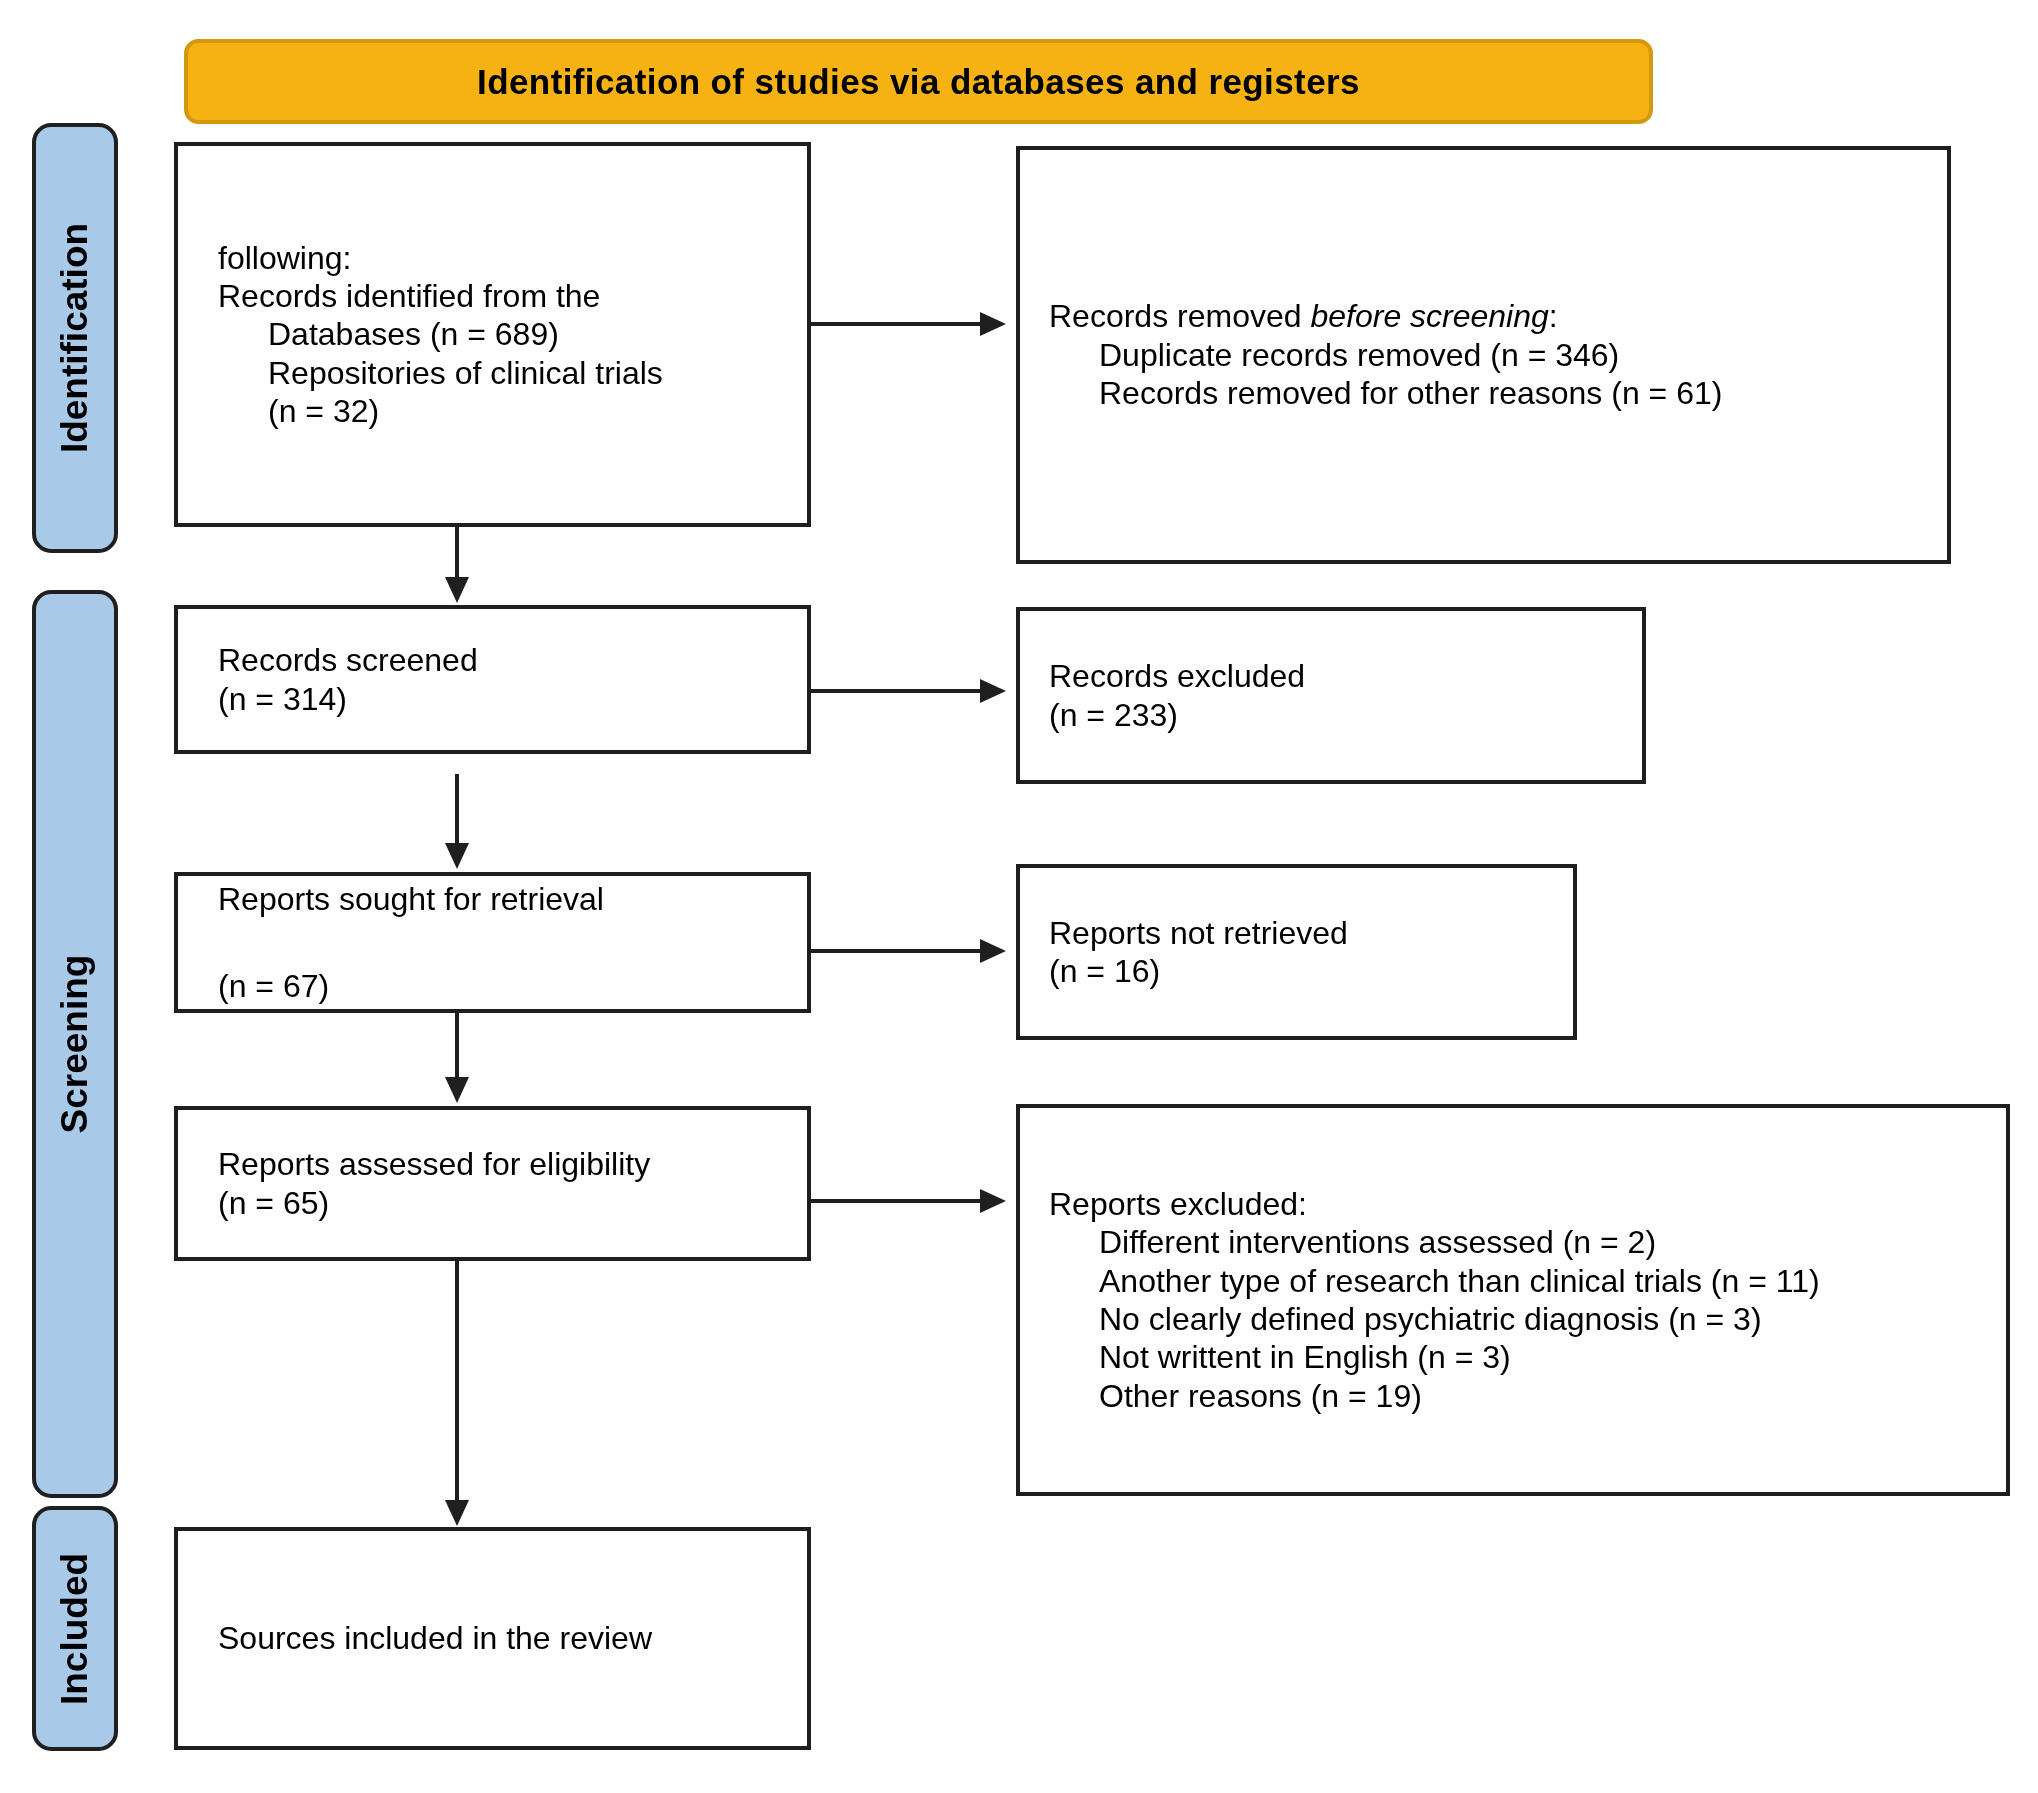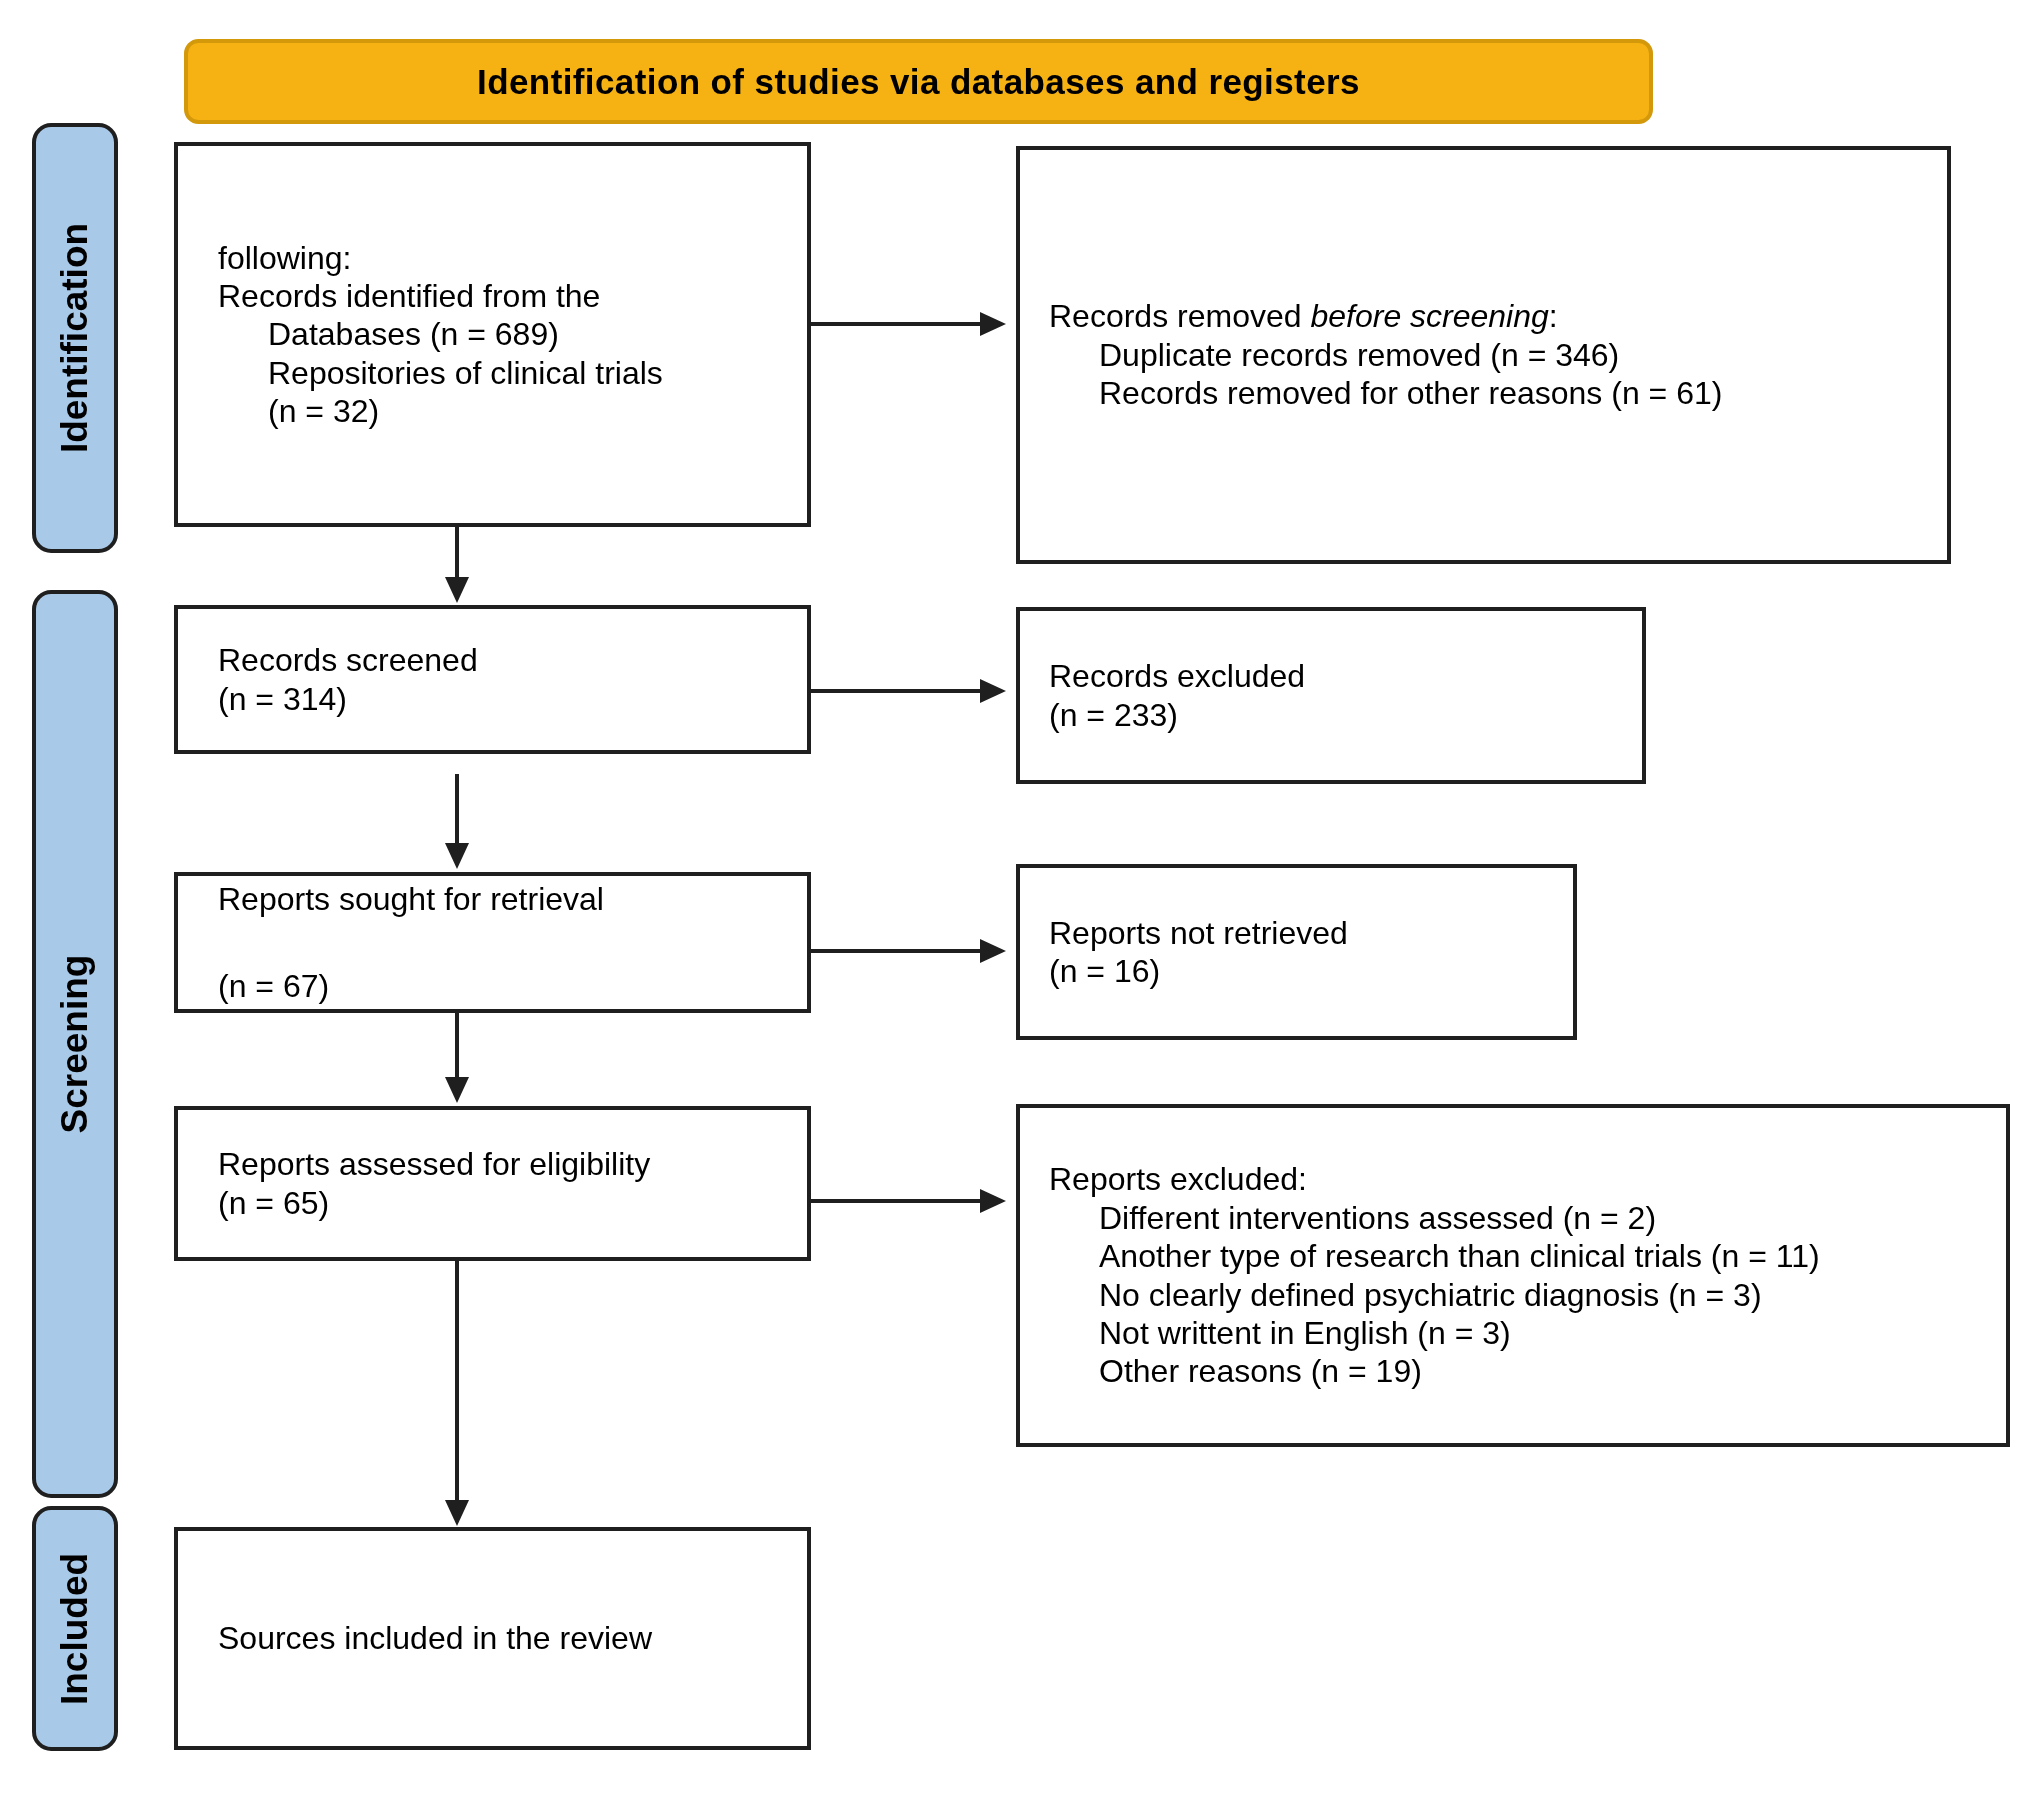--- a/index.html
+++ b/index.html
@@ -54,21 +54,21 @@
   }
   .pad-a { padding-left: 40px; padding-right: 21px; }
   .pad-b { padding-left: 29px; padding-right: 12px; }
   .box-records-identified { left: 174px; top: 142px;  width: 637px;  height: 385px; }
   .box-records-removed    { left: 1016px; top: 146px; width: 935px; height: 418px; }
   .box-records-screened   { left: 174px; top: 605px;  width: 637px;  height: 149px; }
   .box-records-excluded   { left: 1016px; top: 607px; width: 630px;  height: 177px; }
   .box-reports-sought     { left: 174px; top: 872px; width: 637px;  height: 141px; gap: 48px; }
   .box-reports-not-retrieved { left: 1016px; top: 836px; width: 561px; height: 176px; margin-top: 28px; }
   .box-reports-assessed   { left: 174px; top: 1106px; width: 637px;  height: 155px; }
-  .box-reports-excluded   { left: 1016px; top: 1104px; width: 994px; height: 343px; }
+  .box-reports-excluded   { left: 1016px; top: 1104px; width: 994px; height: 392px; }
   .box-sources-included   { left: 174px; top: 1527px; width: 637px;  height: 223px; }
   .item { padding-left: 50px; }
   .italic { font-style: italic; }
   
   .harrow {
     position: absolute; height: 4px;
     background: var(--outline, #1F1F1F);
   }
   .harrow::after {
     content: ""; position: absolute; left: 100%; top: 50%;

